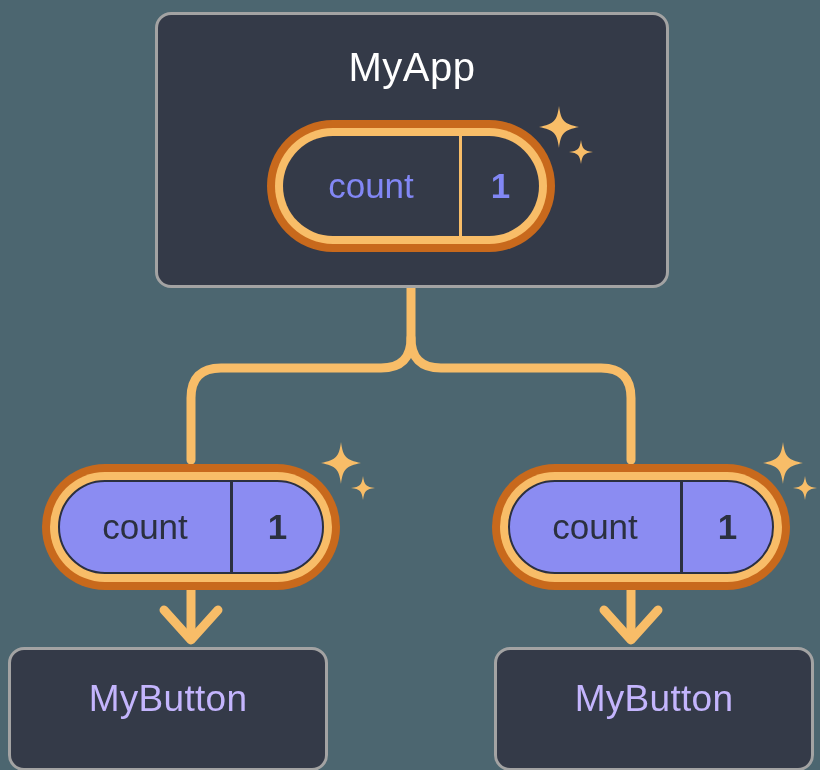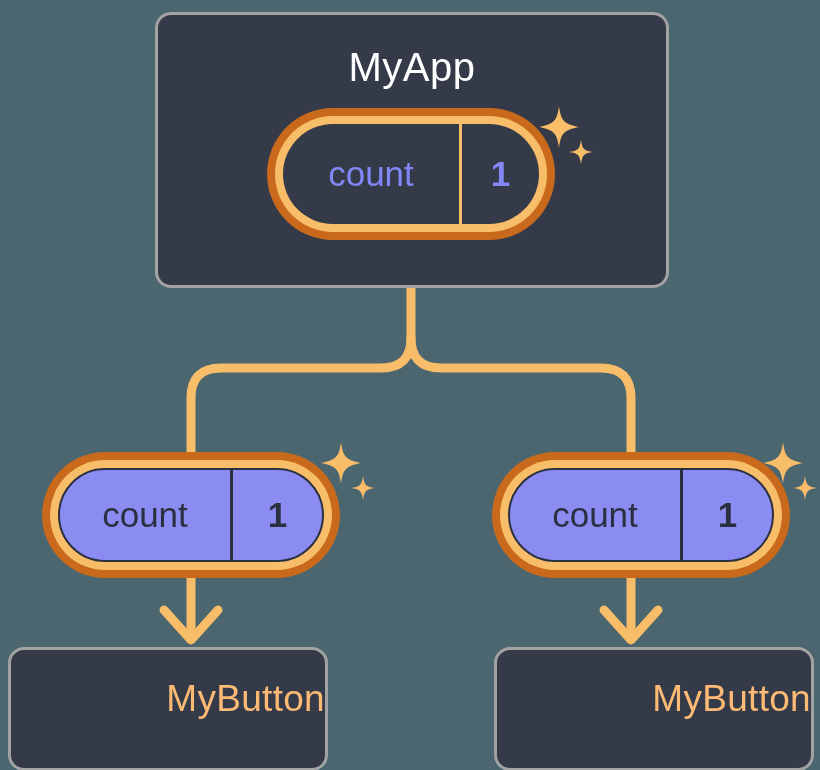--- a/index.html
+++ b/index.html
@@ -64,35 +64,35 @@
     left: 494px;
     top: 647px;
     width: 320px;
     height: 124px;
   }
   .mybutton-label {
     position: absolute;
     left: 0;
     top: 28px;
     width: 100%;
-    text-align: right;
-    color: #fdba74;
+    text-align: center;
+    color: #c4b5fd;
     font-size: 37px;
     font-weight: 400;
     letter-spacing: 0.3px;
   }
 
   
   .pill-wrap {
     position: absolute;
     z-index: 3;
   }
   .pill-outer {
     position: absolute;
-    left: 0; top: 0;
+    left: 0; top: 12px;
     width: 100%;
     height: 100%;
     box-sizing: border-box;
     background: #c8691c;
     border-radius: 999px;
     padding: 8px;
   }
   .pill-mid {
     width: 100%;
     height: 100%;

